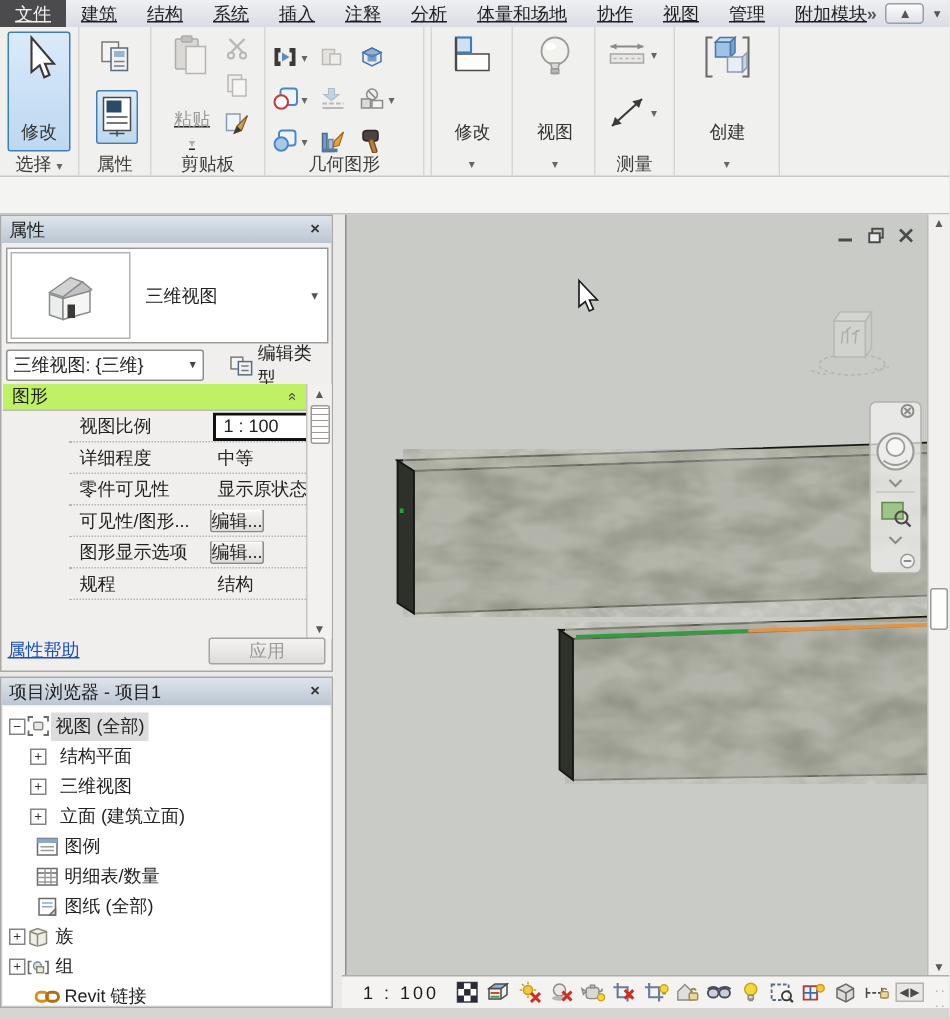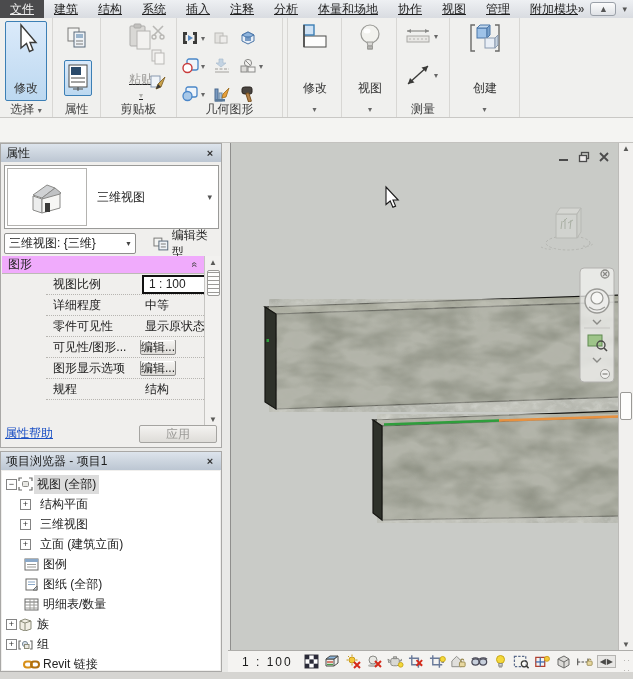--- a/index.html
+++ b/index.html
@@ -46,21 +46,21 @@
   .typename { margin-left:10px; flex:1; }
   .typedrop { margin-right:6px; color:#555; font-size:9px; }
   .selrow { position:absolute; left:3px; top:89px; width:215px; height:21px; display:flex; }
   .instsel { width:134px; height:21px; background:#fff; border:1px solid #8f8f8d; border-radius:2px; display:flex; align-items:center; padding-left:4px; }
   .instsel .v { flex:1; font-size:12px; white-space:nowrap; overflow:hidden; }
   .instsel .a { width:13px; color:#444; font-size:9px; text-align:center; }
   .edittype { margin-left:17px; display:flex; align-items:center; gap:3px; }
 
   .pgrid { position:absolute; left:1px; top:112px; width:219px; height:170px; background:#f0efed; }
   .pgrid-inner { position:absolute; left:0; top:0; right:17px; bottom:0; }
-  .sechdr { height:18px; background:#f0abfc; border-bottom:1px solid #bcbab6; display:flex; align-items:center; padding:0 6px; }
+  .sechdr { height:18px; background:#bef264; border-bottom:1px solid #bcbab6; display:flex; align-items:center; padding:0 6px; }
   .sechdr .t { flex:1; }
   .sec-collapse { color:#444; font-size:10px; transform:rotate(90deg); display:inline-block; }
   .prow { height:21px; display:flex; align-items:center; border-bottom:1px dotted #b7b5b1;margin-left:44px; }
   .plabel { width:92px; padding-left:7px; white-space:nowrap; overflow:hidden; }
   .pval { flex:1; padding-left:2px; white-space:nowrap; overflow:hidden; }
   .pinput { margin-left:2px; width:96px; height:19px; background:#fff; border:2px solid #111; display:flex; align-items:center; padding-left:5px; }
   .pdisabled .plabel,.pdisabled .pval { color:#8f8f8d; }
   .pbtn { width:98px; height:17px; background:linear-gradient(#f6f5f3,#dedcd8); border:1px solid #8b8a88; border-radius:2px; text-align:center; line-height:15px; box-shadow:inset 0 1px 0 #fff; }
   .pscroll { position:absolute; right:0; top:0; width:17px; bottom:0; background:#f2f1ef; border-left:1px solid #c6c5c2; display:flex; flex-direction:column; align-items:center; }
   .sarrow { color:#5a5a58; font-size:8px; height:13px; line-height:13px; }
@@ -153,21 +153,21 @@
           <line x1="4" y1="14" x2="18" y2="14" stroke="#4a4a48"></line>
           <line x1="4" y1="18" x2="18" y2="18" stroke="#4a4a48"></line>
           <line x1="11" y1="23" x2="11" y2="27" stroke="#4a4a48"></line>
           <line x1="6" y1="25" x2="16" y2="25" stroke="#4a4a48"></line>
         </svg>
       </span>
       <div class="rpanel-label">属性</div>
     </div>
 
     <div class="rpanel" style="left:101px;width:76px;">
-      <div class="bigbtn" style="left:19px;text-decoration:underline;">
+      <div class="bigbtn" style="left:6px;text-decoration:underline;">
         <svg width="28" height="32" viewBox="0 0 28 32">
           <rect x="3" y="4" width="15" height="20" rx="1" fill="#d9d8d5" stroke="#adacaa"></rect>
           <rect x="7" y="2" width="7" height="4" rx="1" fill="#c2c1be" stroke="#adacaa"></rect>
           <rect x="10" y="9" width="13" height="18" fill="#f2f1ef" stroke="#b5b4b1"></rect>
         </svg>
         <span class="blabel" style="color:#9b9a97;">粘贴</span>
         <span class="caret" style="color:#b0afac;">▾</span>
       </div>
       <span class="smallicon" style="position:absolute;left:48px;top:5px;">
         <svg width="16" height="16" viewBox="0 0 16 16">
@@ -446,40 +446,40 @@
               <rect x="1" y="1" width="13" height="3" fill="#8aa8c8"></rect>
               <line x1="3" y1="6.5" x2="12" y2="6.5" stroke="#9a9a96"></line>
               <line x1="3" y1="9" x2="12" y2="9" stroke="#9a9a96"></line>
             </svg>
         </span>
         <span class="tlabel">图例</span>
       </div>
       <div class="trow" style="padding-left:21px;">
         <span class="ticon">
           <svg width="15" height="13" viewBox="0 0 15 13">
-              <rect x="2" y="1" width="11" height="11" fill="#fff" stroke="#6a6a68"></rect>
-              <path d="M9,12 L13,8 L13,12 Z" fill="#c8d4e0" stroke="#6a6a68"></path>
-              <line x1="4" y1="4" x2="11" y2="4" stroke="#8aa8c8"></line>
-              <line x1="4" y1="6.5" x2="11" y2="6.5" stroke="#8aa8c8"></line>
-            </svg>
-        </span>
-        <span class="tlabel">图纸 (全部)</span>
-      </div>
-      <div class="trow" style="padding-left:21px;">
-        <span class="ticon">
-          <svg width="15" height="13" viewBox="0 0 15 13">
               <rect x="1" y="1" width="13" height="11" fill="#fff" stroke="#6a6a68"></rect>
               <line x1="1" y1="4" x2="14" y2="4" stroke="#6a6a68"></line>
               <line x1="1" y1="7" x2="14" y2="7" stroke="#9a9a96"></line>
               <line x1="1" y1="10" x2="14" y2="10" stroke="#9a9a96"></line>
               <line x1="6" y1="1" x2="6" y2="12" stroke="#9a9a96"></line>
               <line x1="10" y1="1" x2="10" y2="12" stroke="#9a9a96"></line>
             </svg>
         </span>
         <span class="tlabel">明细表/数量</span>
+      </div>
+      <div class="trow" style="padding-left:21px;">
+        <span class="ticon">
+          <svg width="15" height="13" viewBox="0 0 15 13">
+              <rect x="2" y="1" width="11" height="11" fill="#fff" stroke="#6a6a68"></rect>
+              <path d="M9,12 L13,8 L13,12 Z" fill="#c8d4e0" stroke="#6a6a68"></path>
+              <line x1="4" y1="4" x2="11" y2="4" stroke="#8aa8c8"></line>
+              <line x1="4" y1="6.5" x2="11" y2="6.5" stroke="#8aa8c8"></line>
+            </svg>
+        </span>
+        <span class="tlabel">图纸 (全部)</span>
       </div>
       <div class="trow" style="padding-left:4px;">
         <span class="expander">+</span>
         <span class="ticon">
           <svg width="15" height="13" viewBox="0 0 15 13">
               <path d="M2,3 L7,1 L13,3 L13,11 L7,13 L2,11 Z" fill="#f0ede4" stroke="#8a8a78"></path>
               <path d="M2,3 L7,5 L13,3" fill="none" stroke="#8a8a78"></path>
               <line x1="7" y1="5" x2="7" y2="13" stroke="#8a8a78"></line>
             </svg>
         </span>

